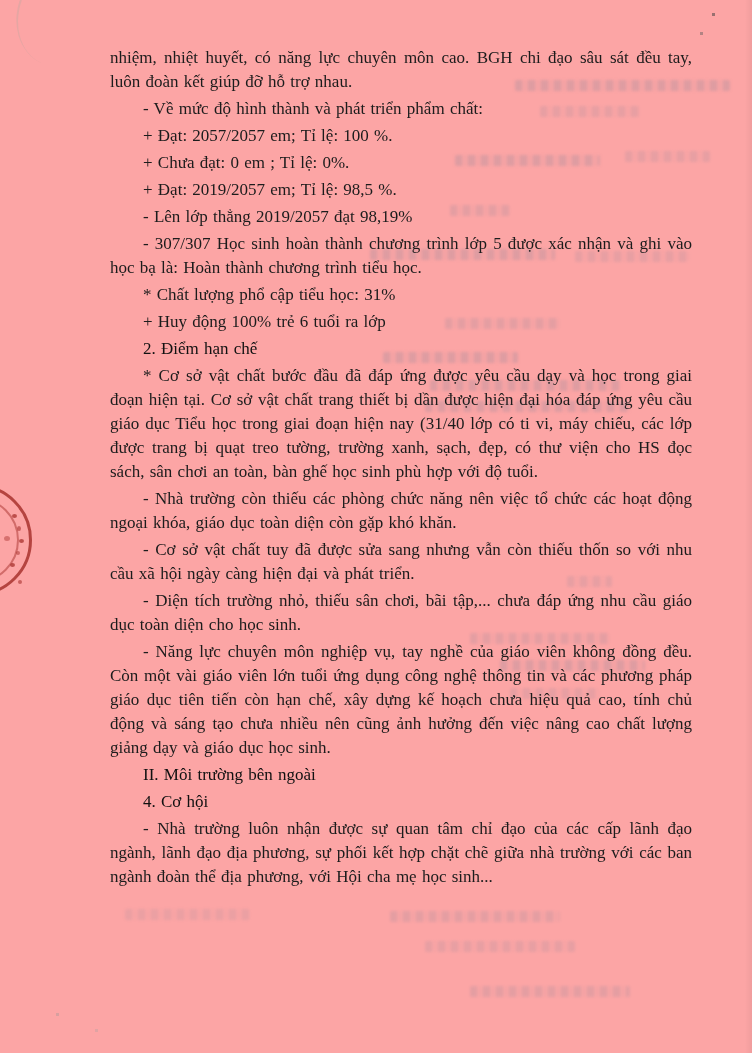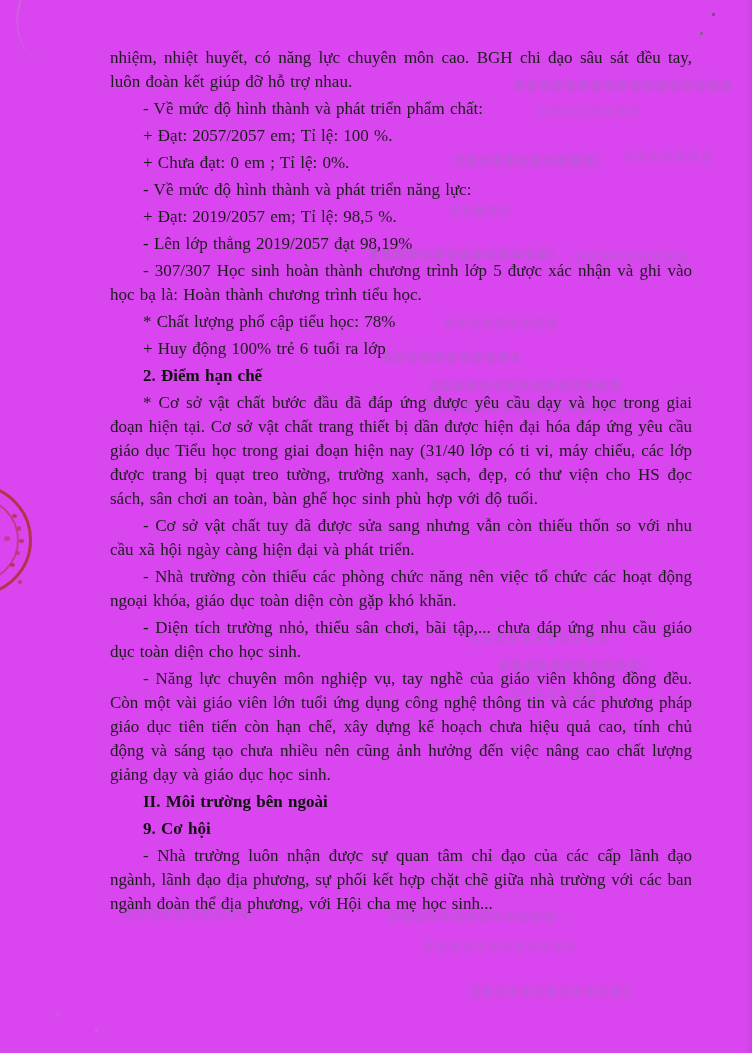--- a/index.html
+++ b/index.html
@@ -1,41 +1,41 @@
 <!DOCTYPE html>
 <html><head>
 <meta charset="utf-8">
 <style>
   html,body{margin:0;padding:0;background:#e8e8e8;}
   .page{
     position:relative;
     width:752px;height:1053px;
     margin:0 auto;
-    background:#d946ef;
+    background:#fca5a5;
     overflow:hidden;
     font-family:"Liberation Serif","DejaVu Serif",serif;
     color:#1c1c1c;
   }
   .content{
     position:absolute;
     left:0;top:0;
     box-sizing:border-box;
     width:752px;
     padding:46px 60px 0 110px;
   }
   .para{
     margin:0 0 3px 0;
     font-size:17px;
     line-height:24px;
     text-align:justify;
     word-spacing:1px;
   }
   .ind{text-indent:33px;}
   .cont{text-indent:0;}
-  .bold{font-weight:bold;color:#111;}
+  .bold{font-weight:normal;color:#111;}
   
   .stamp{
     position:absolute;left:-80px;top:484px;width:112px;height:112px;
     filter:blur(0.4px);
     pointer-events:none;
   }
   .ring-outer{
     position:absolute;inset:0;border-radius:50%;
     border:3px solid rgba(168,50,46,0.85);
   }
@@ -122,30 +122,29 @@
     <i class="sd5"></i>
       <i class="sd6"></i>
       <i class="sd7"></i>
   </div>
 
   <div class="content">
     <p class="para cont">nhiệm, nhiệt huyết, có năng lực chuyên môn cao. BGH chi đạo sâu sát đều tay, luôn đoàn kết giúp đỡ hỗ trợ nhau.</p>
     <p class="para ind">- Về mức độ hình thành và phát triển phẩm chất:</p>
     <p class="para ind">+ Đạt: 2057/2057 em; Tỉ lệ: 100 %.</p>
     <p class="para ind">+ Chưa đạt: 0 em ; Tỉ lệ: 0%.</p>
-    <p class="para ind">- Về mức độ hình thành và phát triển năng lực:</p>
     <p class="para ind">+ Đạt: 2019/2057 em; Tỉ lệ: 98,5 %.</p>
     <p class="para ind">- Lên lớp thẳng 2019/2057 đạt 98,19%</p>
     <p class="para ind">- 307/307 Học sinh hoàn thành chương trình lớp 5 được xác nhận và ghi vào học bạ là: Hoàn thành chương trình tiểu học.</p>
-    <p class="para ind">* Chất lượng phổ cập tiểu học: 78%</p>
+    <p class="para ind">* Chất lượng phổ cập tiểu học: 31%</p>
     <p class="para ind">+ Huy động 100% trẻ 6 tuổi ra lớp</p>
     <p class="para ind bold">2. Điểm hạn chế</p>
     <p class="para ind">* Cơ sở vật chất bước đầu đã đáp ứng được yêu cầu dạy và học trong giai đoạn hiện tại. Cơ sở vật chất trang thiết bị dần được hiện đại hóa đáp ứng yêu cầu giáo dục Tiểu học trong giai đoạn hiện nay (31/40 lớp có ti vi, máy chiếu, các lớp được trang bị quạt treo tường, trường xanh, sạch, đẹp, có thư viện cho HS đọc sách, sân chơi an toàn, bàn ghế học sinh phù hợp với độ tuổi.</p>
+    <p class="para ind">- Nhà trường còn thiếu các phòng chức năng nên việc tổ chức các hoạt động ngoại khóa, giáo dục toàn diện còn gặp khó khăn.</p>
     <p class="para ind">- Cơ sở vật chất tuy đã được sửa sang nhưng vẫn còn thiếu thốn so với nhu cầu xã hội ngày càng hiện đại và phát triển.</p>
-    <p class="para ind">- Nhà trường còn thiếu các phòng chức năng nên việc tổ chức các hoạt động ngoại khóa, giáo dục toàn diện còn gặp khó khăn.</p>
     <p class="para ind">- Diện tích trường nhỏ, thiếu sân chơi, bãi tập,... chưa đáp ứng nhu cầu giáo dục toàn diện cho học sinh.</p>
     <p class="para ind">- Năng lực chuyên môn nghiệp vụ, tay nghề của giáo viên không đồng đều. Còn một vài giáo viên lớn tuổi ứng dụng công nghệ thông tin và các phương pháp giáo dục tiên tiến còn hạn chế, xây dựng kế hoạch chưa hiệu quả cao, tính chủ động và sáng tạo chưa nhiều nên cũng ảnh hưởng đến việc nâng cao chất lượng giảng dạy và giáo dục học sinh.</p>
     <p class="para ind bold">II. Môi trường bên ngoài</p>
-    <p class="para ind bold">9. Cơ hội</p>
+    <p class="para ind bold">4. Cơ hội</p>
     <p class="para ind">- Nhà trường luôn nhận được sự quan tâm chỉ đạo của các cấp lãnh đạo ngành, lãnh đạo địa phương, sự phối kết hợp chặt chẽ giữa nhà trường với các ban ngành đoàn thể địa phương, với Hội cha mẹ học sinh...</p>
   </div>
 
 </div>
 
 </body></html>

